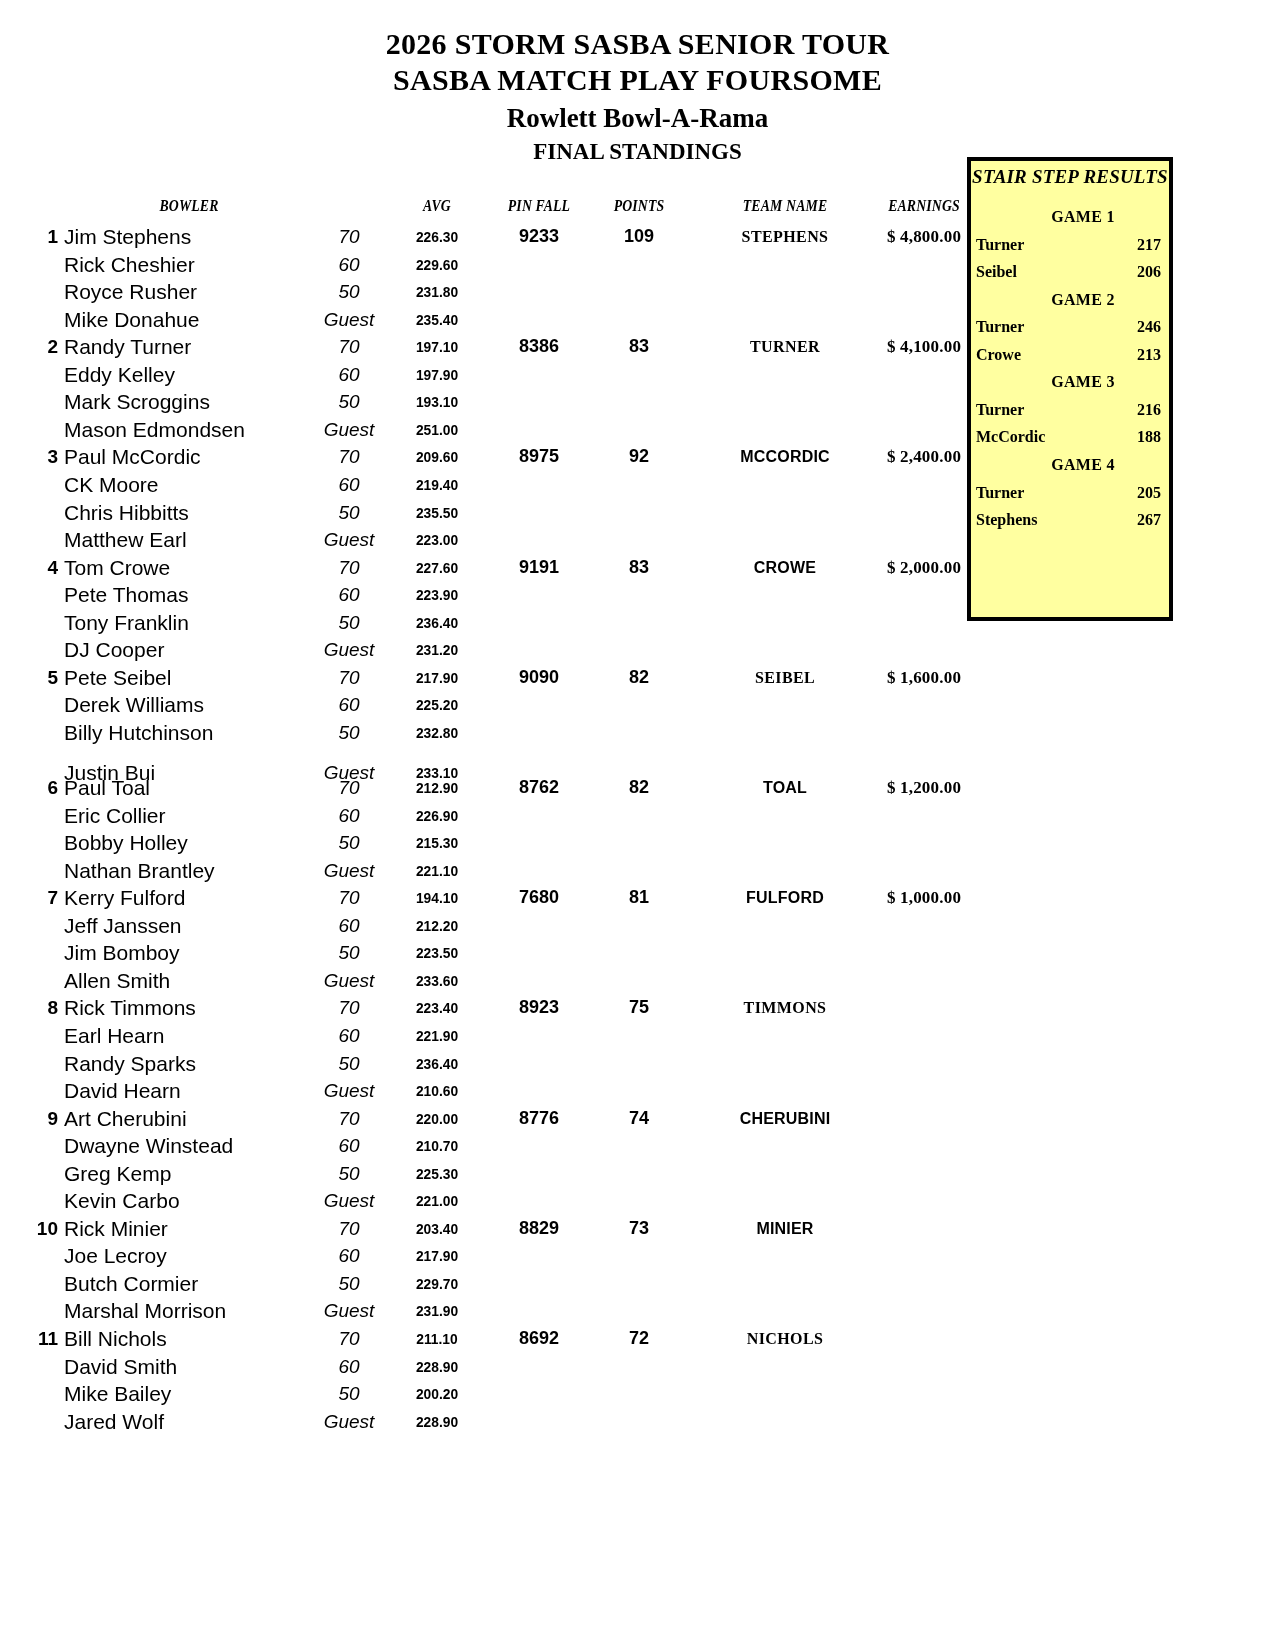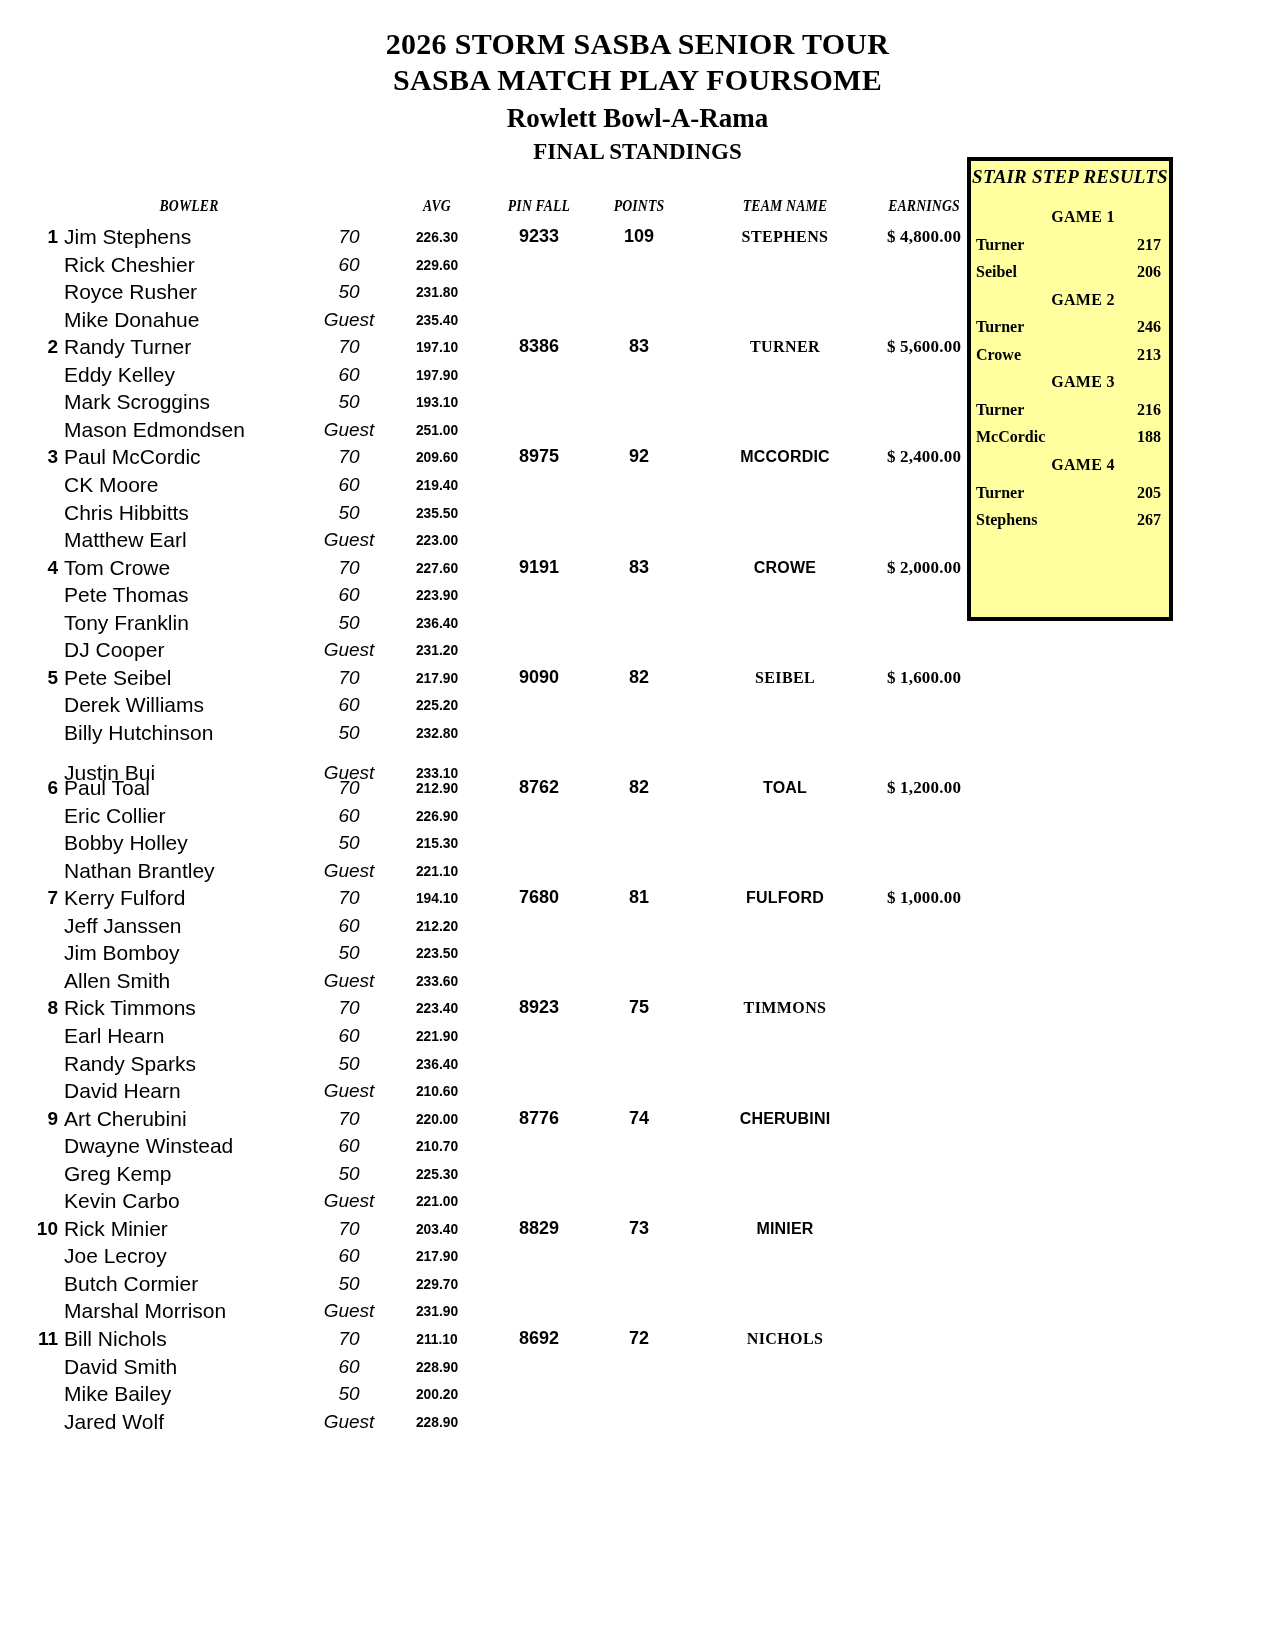--- a/index.html
+++ b/index.html
@@ -253,21 +253,21 @@
       <div class="cell c-earn earnings"></div>
     </div>
     <div class="row" style="top: 317.2px;">
       <div class="cell c-rank rank">2</div>
       <div class="cell c-bowler bowler">Randy Turner</div>
       <div class="cell c-avgcode avgcode">70</div>
       <div class="cell c-avg avg">197.10</div>
       <div class="cell c-pin pinfall">8386</div>
       <div class="cell c-points points">83</div>
       <div class="cell c-team team-serif">TURNER</div>
-      <div class="cell c-earn earnings">$  5,600.00</div>
+      <div class="cell c-earn earnings">$  4,100.00</div>
     </div>
     <div class="row" style="top: 344.75px;">
       <div class="cell c-rank rank"></div>
       <div class="cell c-bowler bowler">Eddy Kelley</div>
       <div class="cell c-avgcode avgcode">60</div>
       <div class="cell c-avg avg">197.90</div>
       <div class="cell c-pin pinfall"></div>
       <div class="cell c-points points"></div>
       <div class="cell c-team team-serif"></div>
       <div class="cell c-earn earnings"></div>

